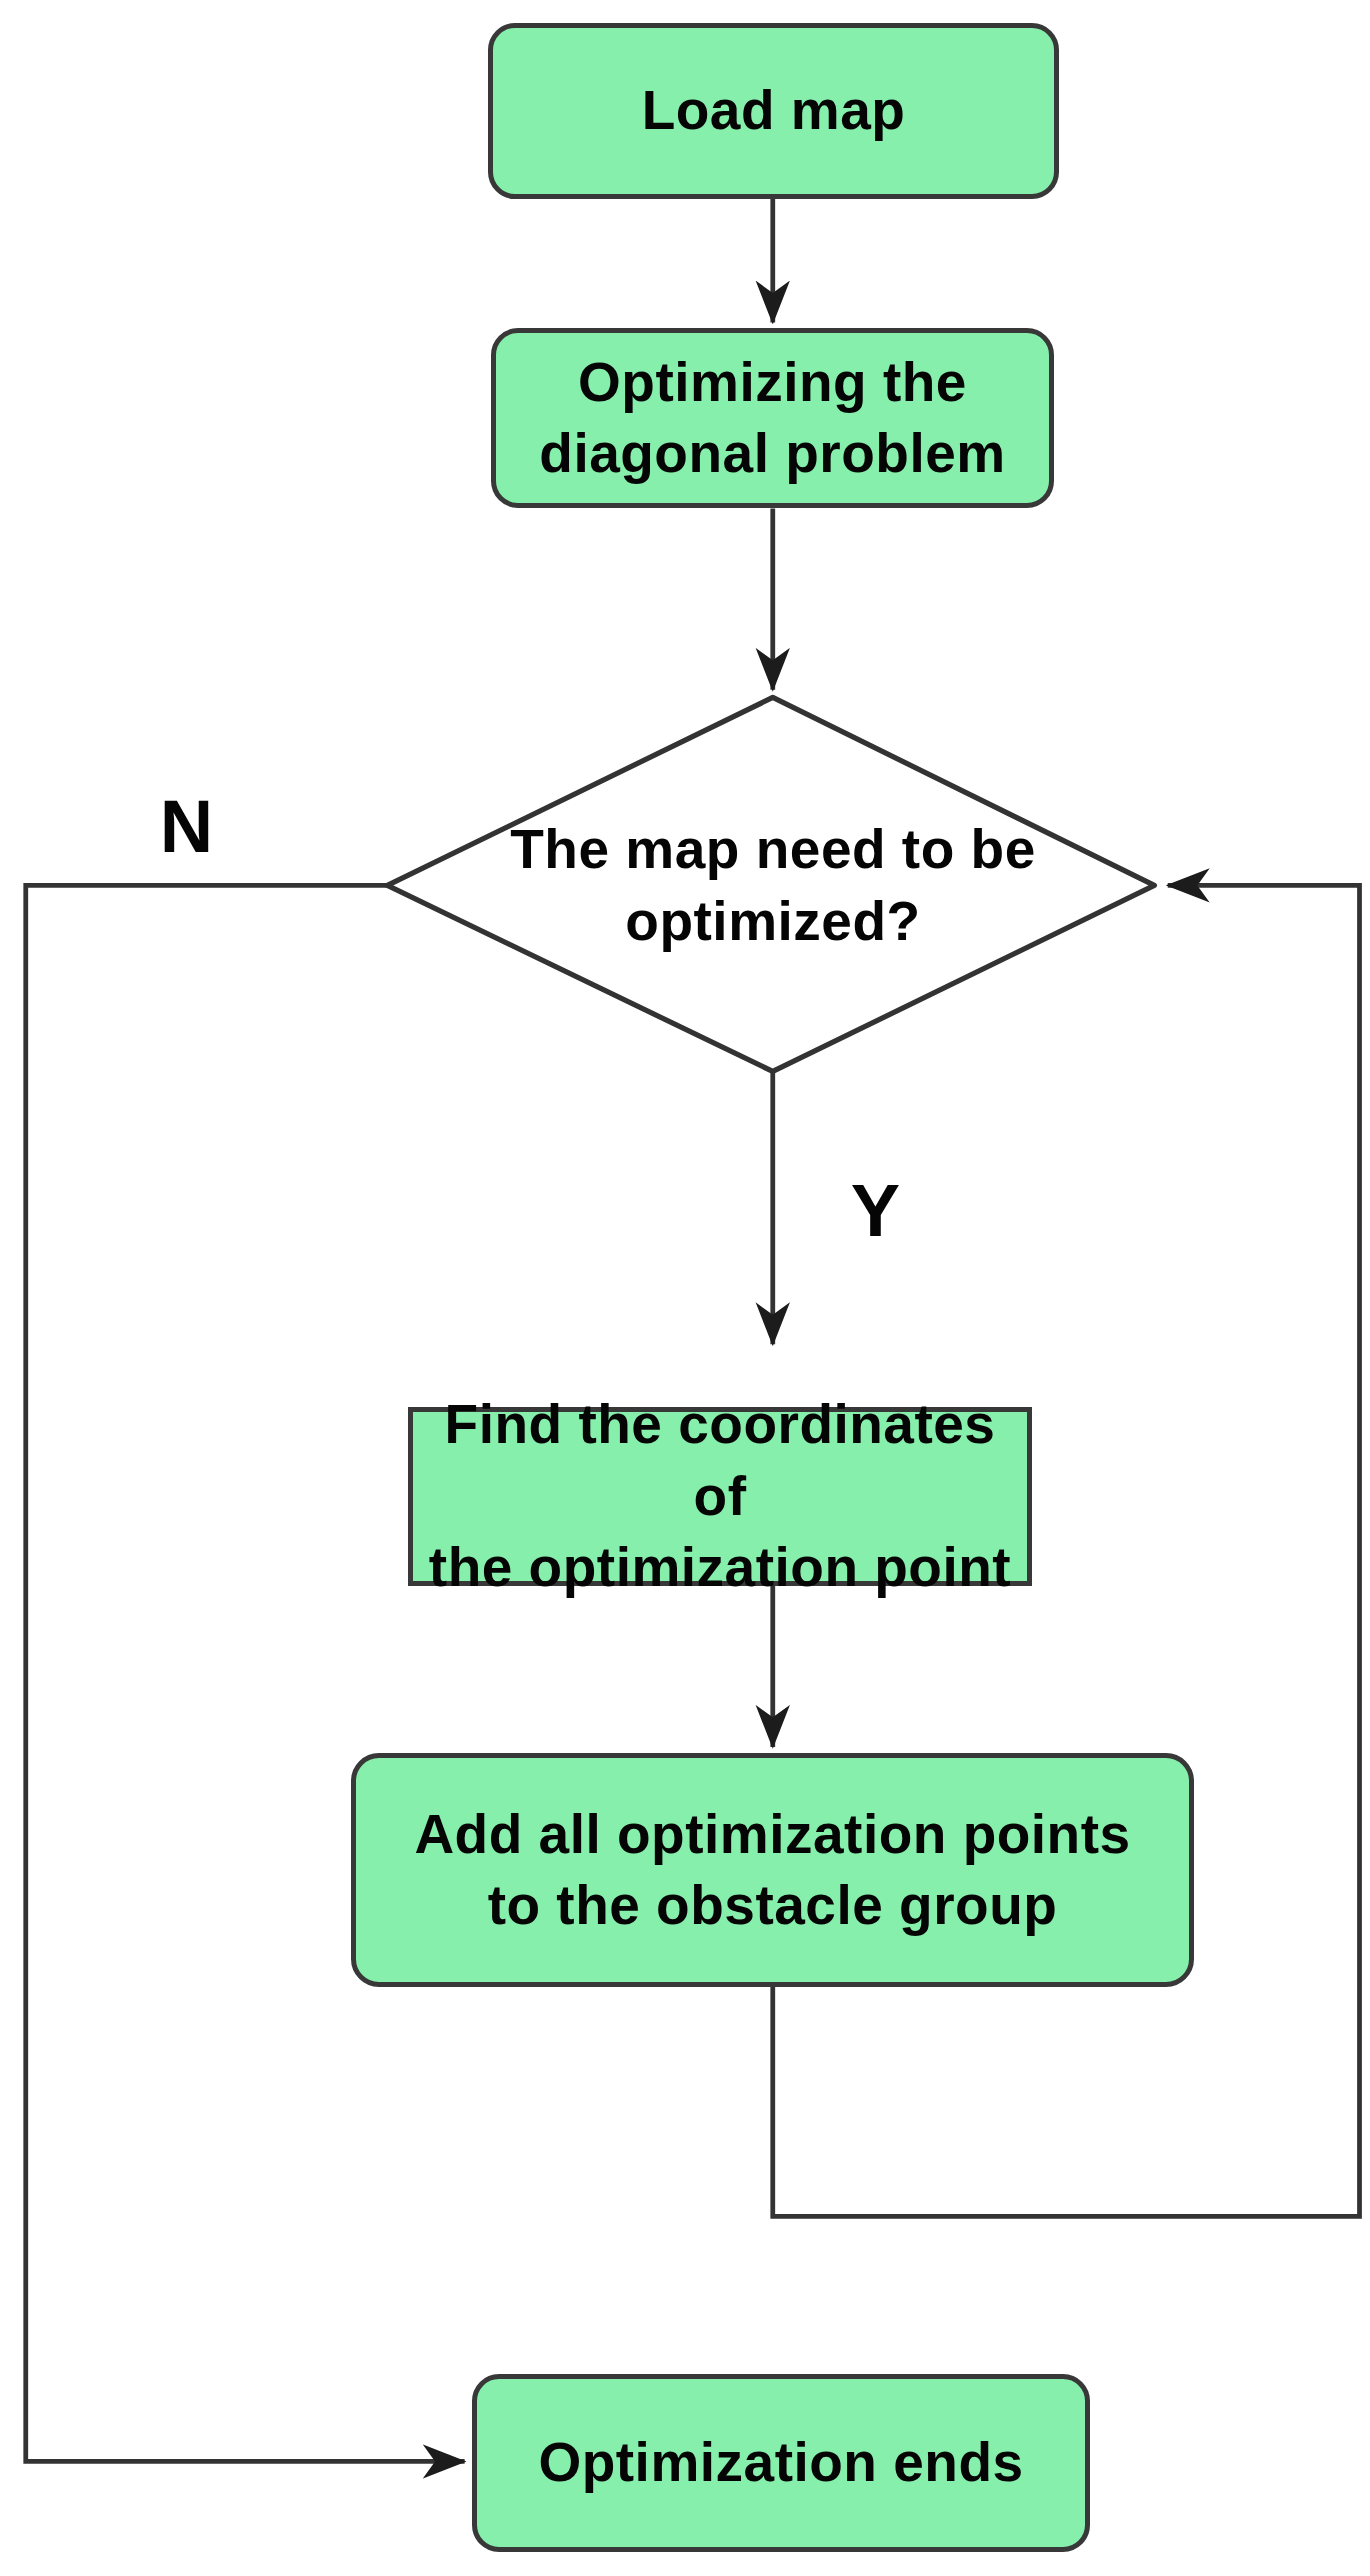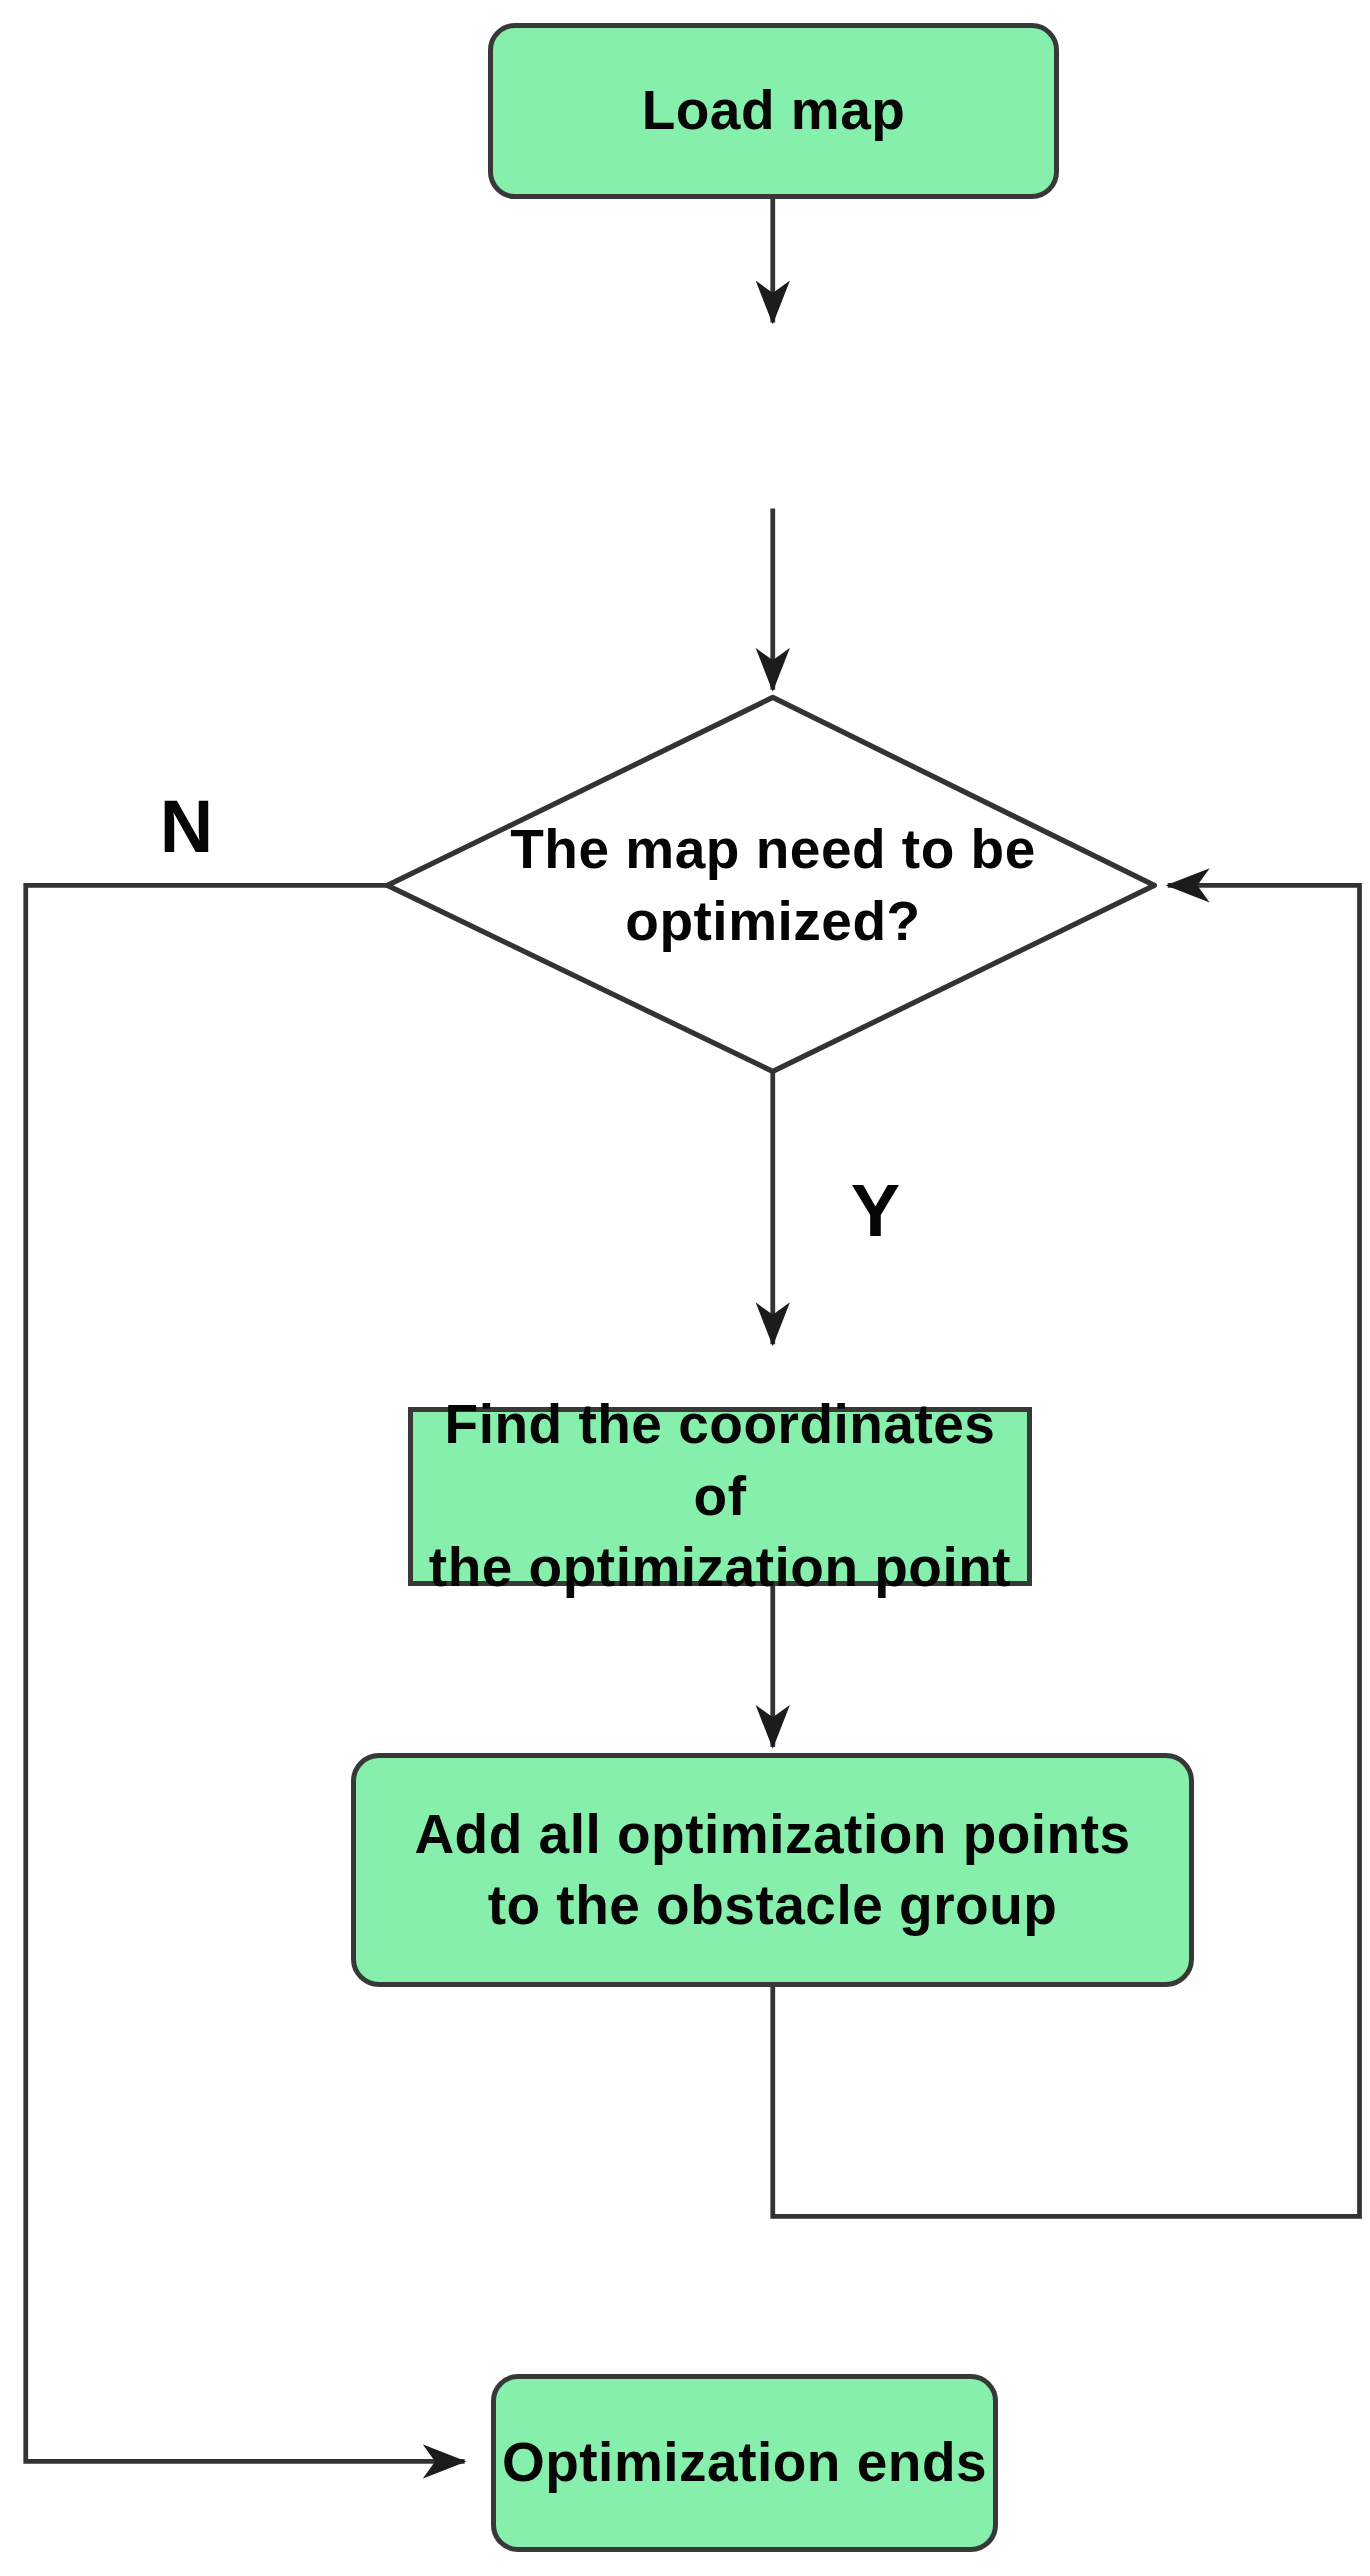--- a/index.html
+++ b/index.html
@@ -86,30 +86,32 @@
 
     <path d="M 810 1603 L 810 1831" fill="none" stroke="#333333" stroke-width="5" marker-end="url(#arrow)"></path>
 
     <path d="M 810 2082 L 810 2323 L 1425 2323 L 1425 928 L 1224 928" fill="none" stroke="#333333" stroke-width="5" marker-end="url(#arrow)"></path>
 
     <path d="M 406 928 L 27 928 L 27 2580 L 487 2580" fill="none" stroke="#333333" stroke-width="5" marker-end="url(#arrow)"></path>
   </svg>
 
   <div class="node rounded" style="left:488px; top:23px; width:571px; height:176px;">Load map</div>
 
+  <div class="node rounded" style="left:491px; top:328px; width:563px; height:180px;">Optimizing the
+diagonal problem</div>
 
   <div class="diamond-label" style="left:458px; top:812px; width:630px; height:147px;">The map need to be
 optimized?</div>
 
   <div class="node" style="left:408px; top:1407px; width:624px; height:179px;">Find the coordinates of
 the optimization point</div>
 
   <div class="node" style="left:351px; top:1753px; width:843px; height:234px;border-radius:28px;">Add all optimization points
 to the obstacle group</div>
 
-  <div class="node rounded" style="left:491px; top:2374px; width:507px; height:178px;">Optimization ends</div>
+  <div class="node rounded" style="left:472px; top:2374px; width:618px; height:178px;">Optimization ends</div>
 
   <div class="edge-label" style="left:139px; top:780px; width:95px; height:92px;">N</div>
 
   <div class="edge-label" style="left:828px; top:1164px; width:95px; height:92px;">Y</div>
 
 </div>
 
 
 </body></html>

